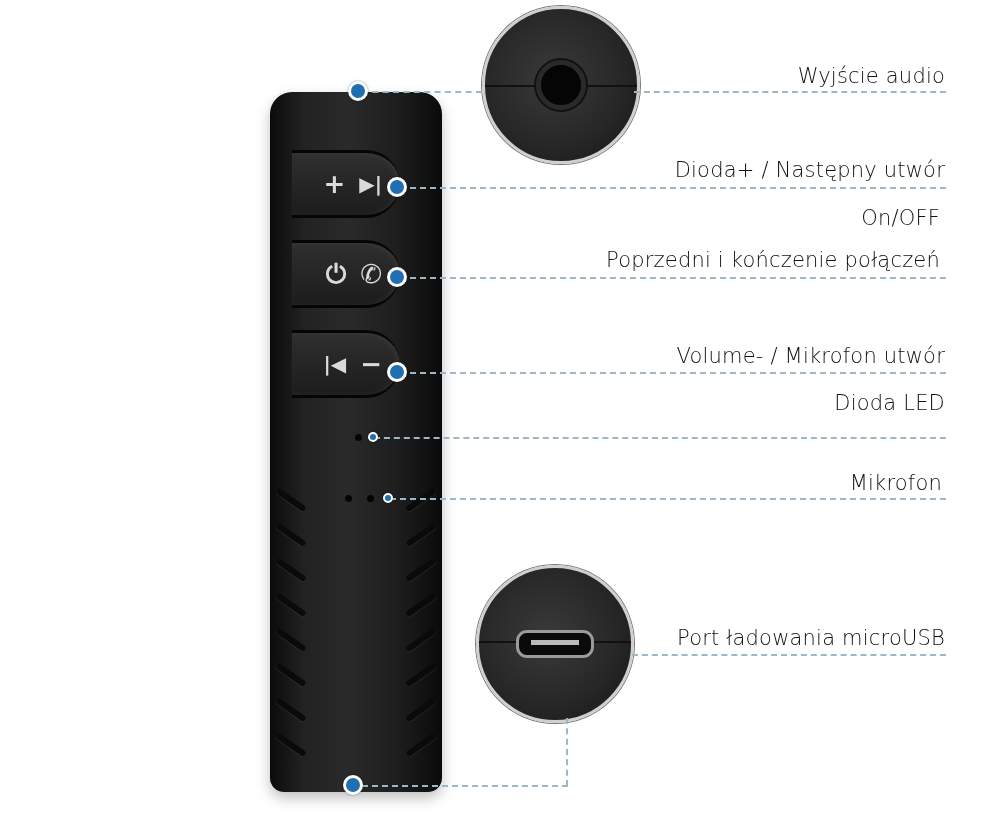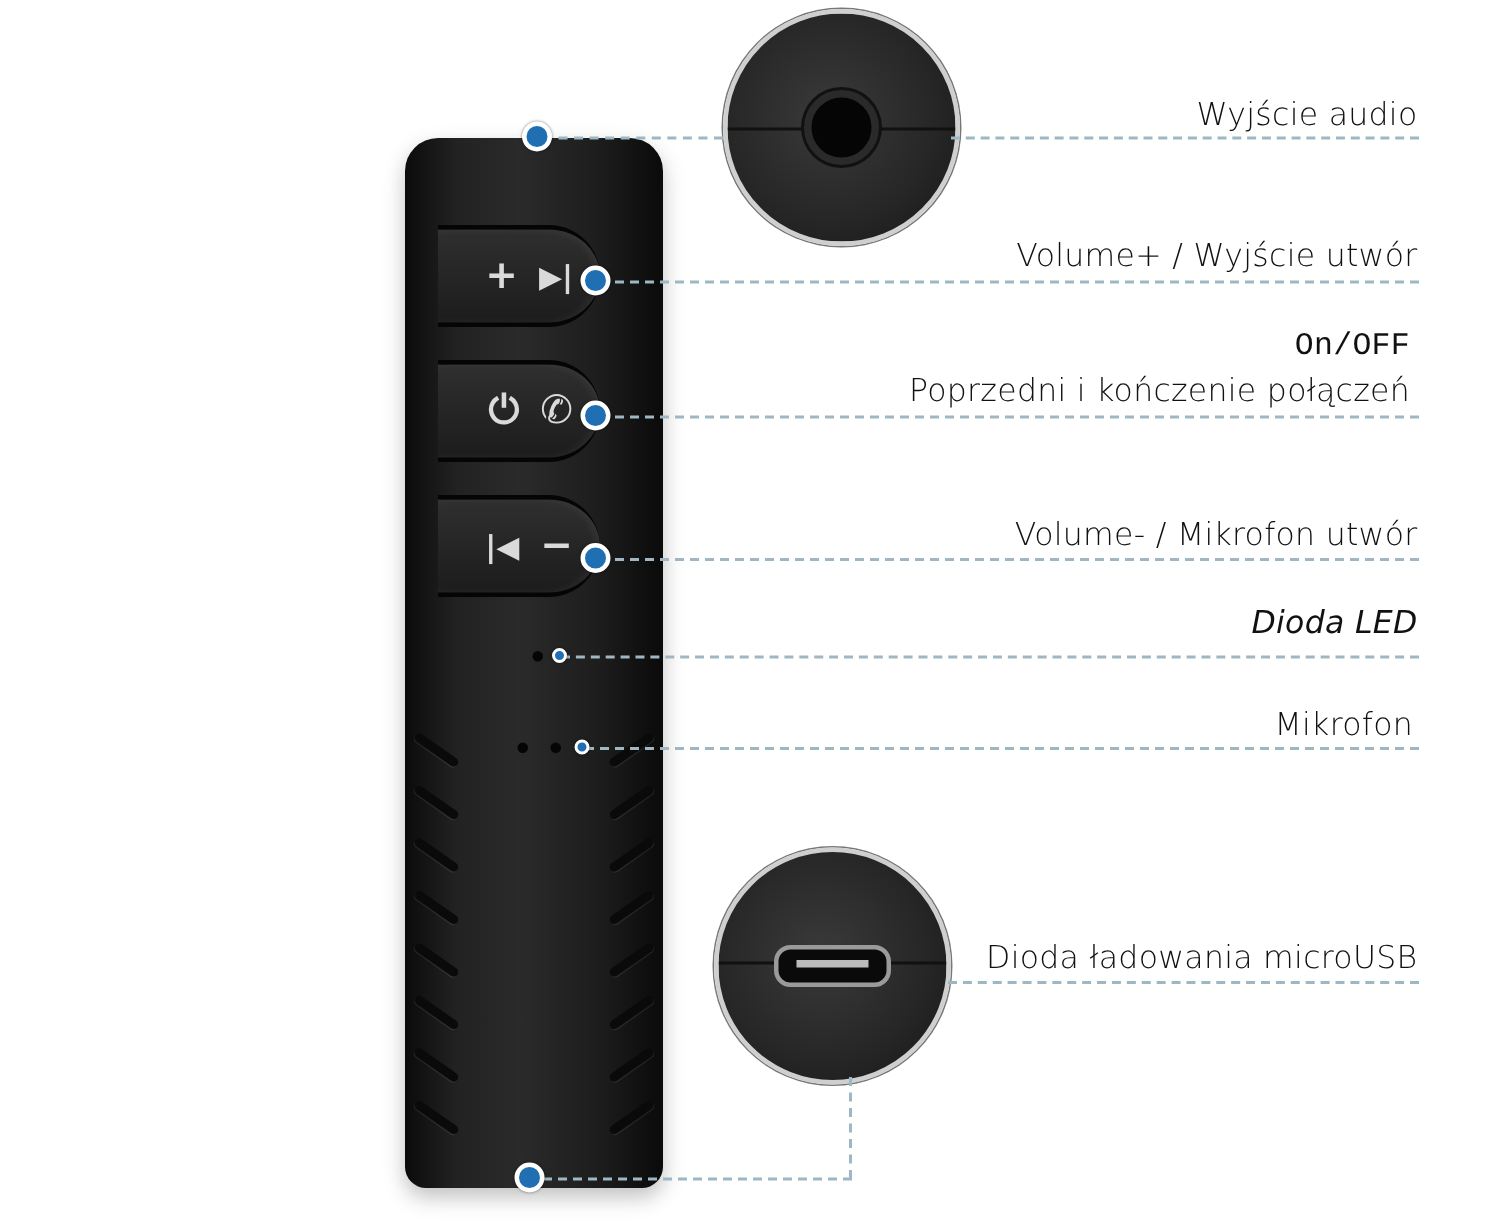--- a/index.html
+++ b/index.html
@@ -103,19 +103,19 @@
 
 <div class="dot" style="left:358px; top:91px;"></div>
 <div class="dot" style="left:397px; top:187px;"></div>
 <div class="dot" style="left:397px; top:277px;"></div>
 <div class="dot" style="left:397px; top:372px;"></div>
 <div class="dot small" style="left:373px; top:437px;"></div>
 <div class="dot small" style="left:388px; top:498px;"></div>
 <div class="dot" style="left:353px; top:785px;"></div>
 
 <div class="label" style="top:64px;">Wyjście audio</div>
-<div class="label" style="top:158px;">Volume+ / Wyjście utwór</div>
-<div class="label" style="top:220px; right:60px;font-family:Liberation Mono, monospace;">On/OFF</div>
+<div class="label" style="top:158px;">Dioda+ / Następny utwór</div>
+<div class="label" style="top:206px; right:60px;">On/OFF</div>
 <div class="label" style="top:248px; right:60px;">Poprzedni i kończenie połączeń</div>
 <div class="label" style="top:344px;">Volume- / Mikrofon utwór</div>
-<div class="label" style="top:403px;font-style:italic;">Dioda LED</div>
+<div class="label" style="top:391px;">Dioda LED</div>
 <div class="label" style="top:471px; right:58px;">Mikrofon</div>
-<div class="label" style="top:626px;">Dioda ładowania microUSB</div>
+<div class="label" style="top:626px;">Port ładowania microUSB</div>
 
 </body></html>

